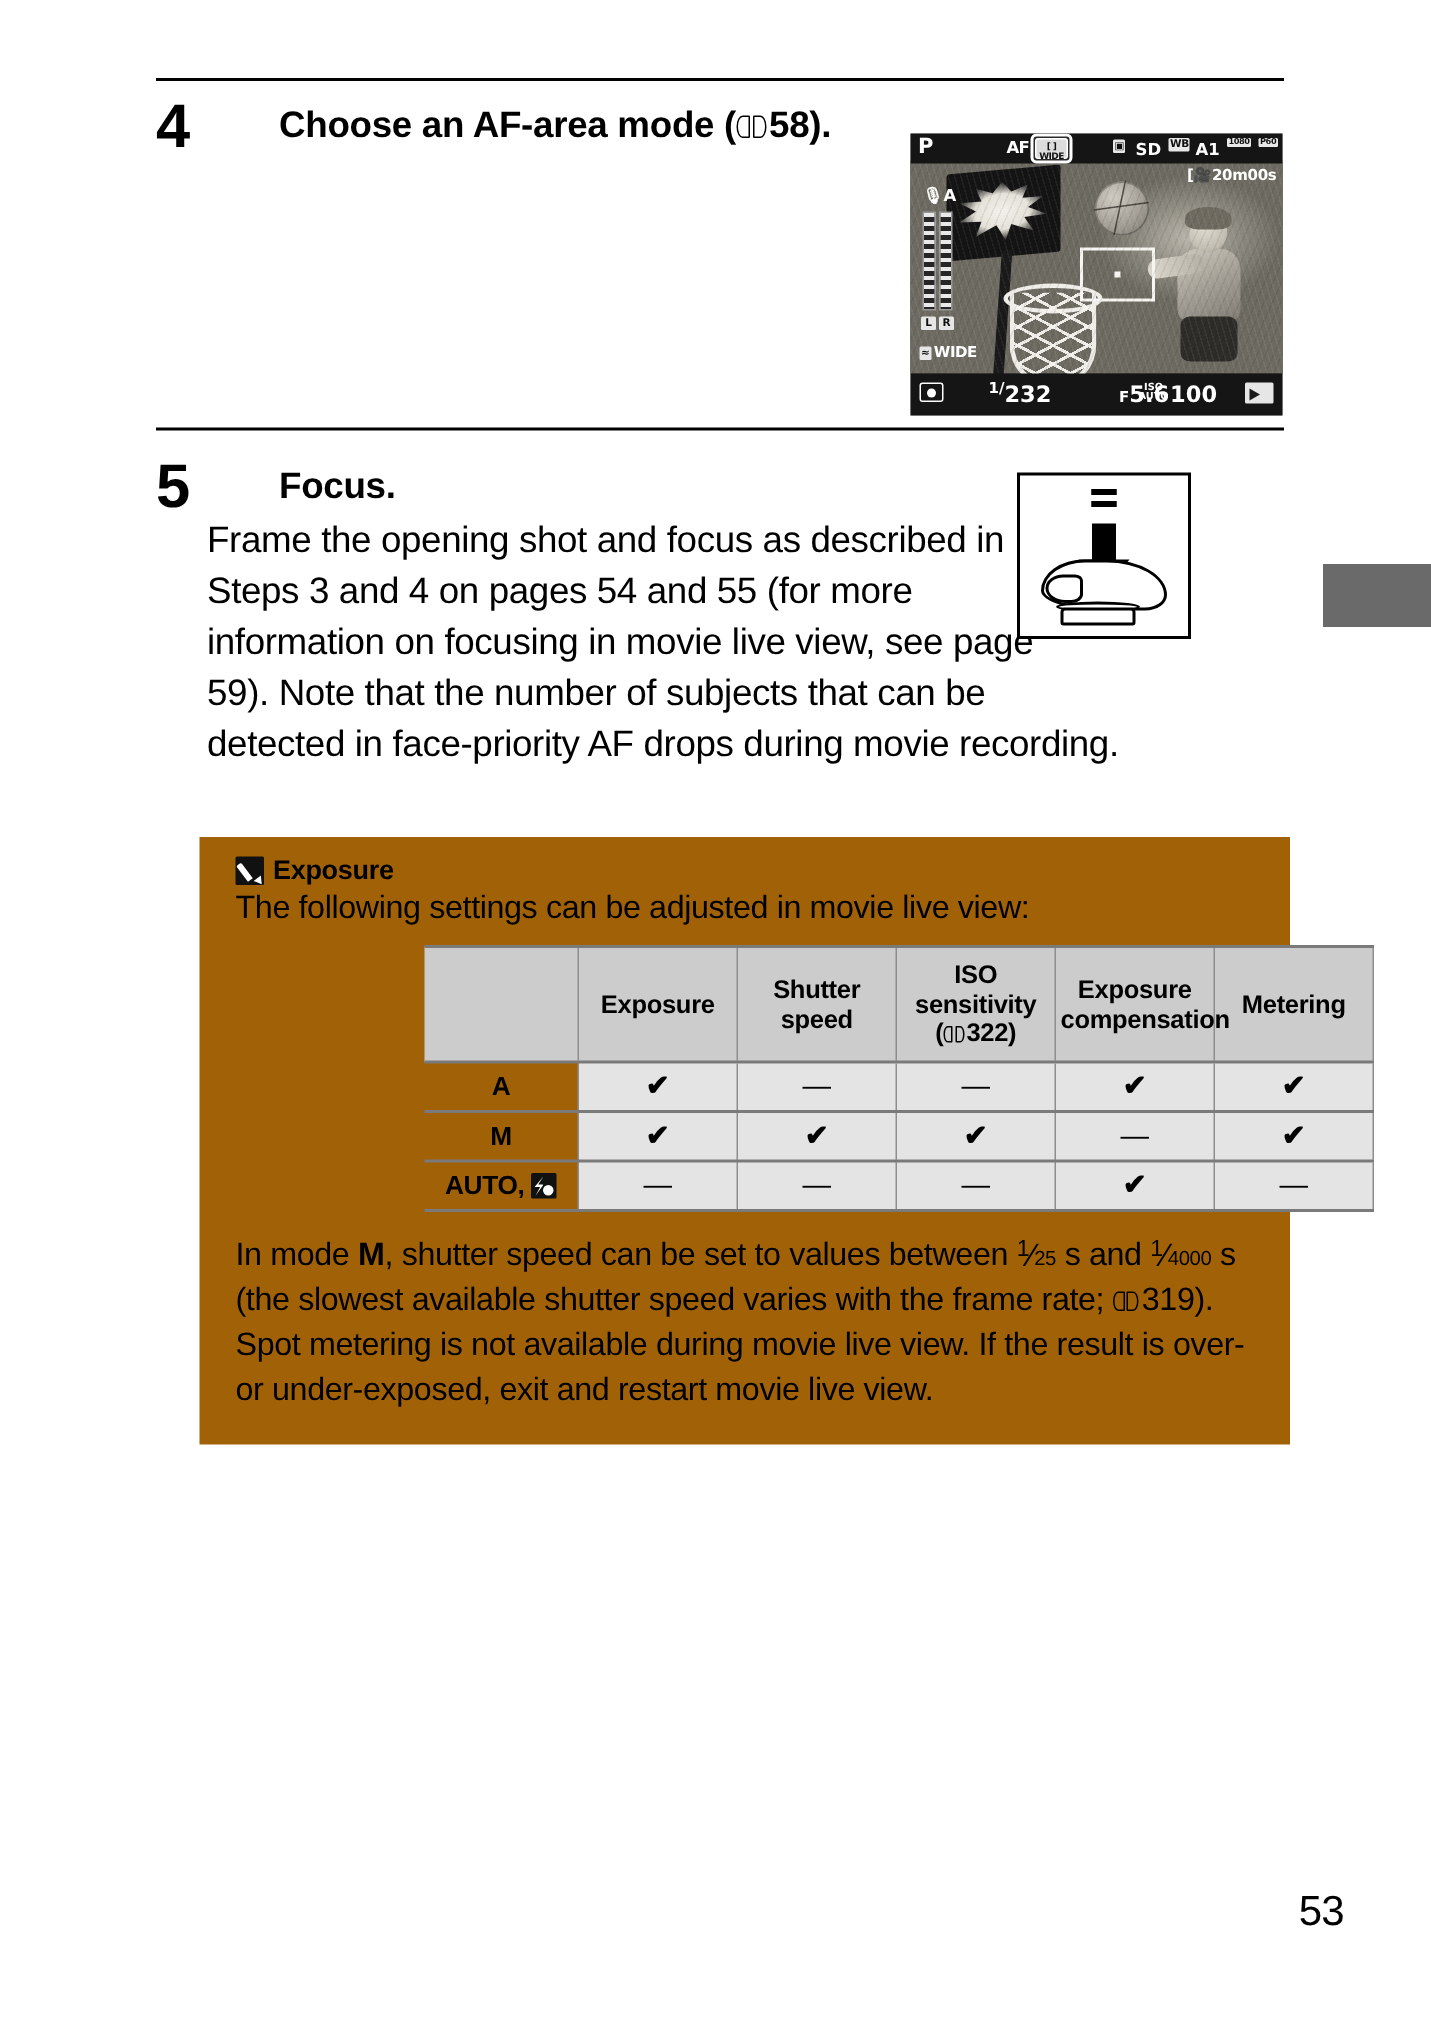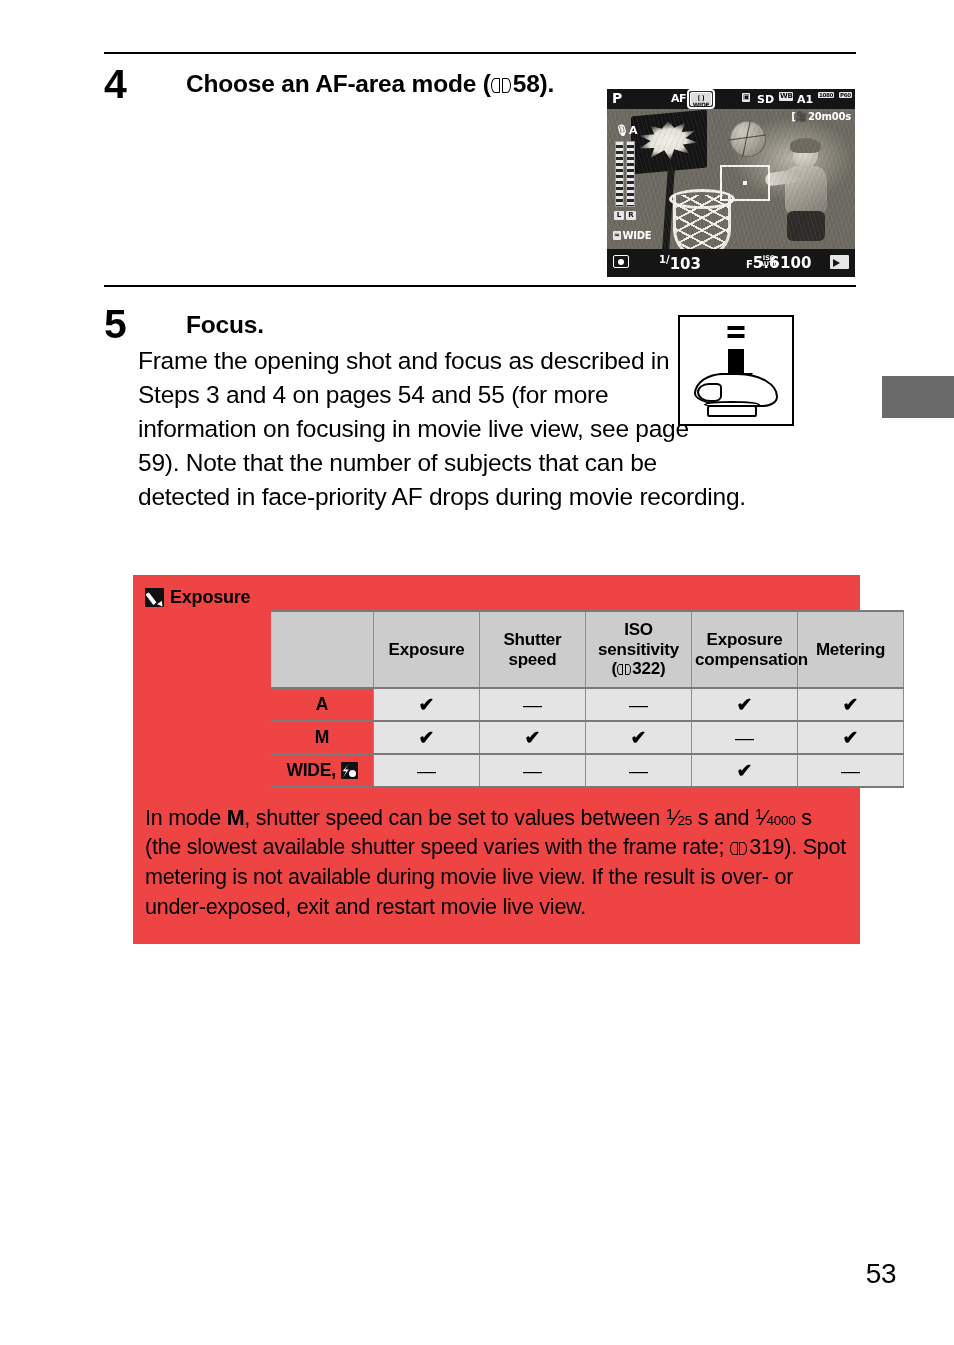--- a/index.html
+++ b/index.html
@@ -467,24 +467,23 @@
     background: #fff;
     box-sizing: border-box;
   }
 
   
   .note {
     position: absolute;
     left: 133px;
     top: 558px;
     width: 727px;
-    background: #ef4444;
-    padding: 12px 12px 22px 12px;
-    box-sizing: border-box;
-    margin-top: 17px;
+    background: #a16207;
+    padding: 12px 12px 22px 24px;
+    box-sizing: border-box;
   }
   .note-head {
     display: flex;
     align-items: center;
     gap: 6px;
     font-weight: bold;
     font-size: 18px;
     margin-bottom: 2px;
     letter-spacing: -0.2px;
   }
@@ -676,21 +675,21 @@
       <span class="lr-box">L</span>
       <span class="lr-box">R</span>
     </div>
     <div class="wide-row">
       <span class="wide-ico">≈</span>
         <span>WIDE</span>
     </div>
 
     <div class="lcd-bot">
       <div class="meter-ico"></div>
-      <div class="bot-val bv-shutter"><sup>1/</sup><span>103</span></div>
+      <div class="bot-val bv-shutter"><sup>1/</sup><span>232</span></div>
       <div class="bot-val bv-fstop"><span class="f">F</span><span>5.6</span></div>
       <div class="bot-val bv-iso"><span class="isotag"><span style="display:block">ISO</span><span style="display:block">AUTO</span></span><span>100</span></div>
       <div class="movie-ico"></div>
     </div>
   </div>
 
   <div class="step" id="step5">
     <div class="step-num">5</div>
     <div class="step-title">Focus.</div>
     <div class="step-body">
@@ -708,20 +707,21 @@
     <div class="pi-nail"></div>
     <div class="pi-btn-top"></div>
     <div class="pi-btn"></div>
   </div>
 
   <div class="note">
     <div class="note-head">
       <span class="pencil-ico"></span>
       <span>Exposure</span>
     </div>
+    <p class="note-lead">The following settings can be adjusted in movie live view:</p>
 
     <table class="exp">
       <thead>
         <tr>
           <th class="corner col-mode"></th>
           <th class="col-d">Exposure</th>
           <th class="col-d">
             <span>Shutter</span><br>
             <span>speed</span>
           </th>
@@ -748,21 +748,21 @@
         </tr>
         <tr>
           <th>M</th>
           <td class="check">✔</td>
           <td class="check">✔</td>
           <td class="check">✔</td>
           <td class="dash">—</td>
           <td class="check">✔</td>
         </tr>
         <tr>
-          <th><span>WIDE,</span> <span class="fx-ico"></span></th>
+          <th><span>AUTO,</span> <span class="fx-ico"></span></th>
           <td class="dash">—</td>
           <td class="dash">—</td>
           <td class="dash">—</td>
           <td class="check">✔</td>
           <td class="dash">—</td>
         </tr>
       </tbody>
     </table>
 
     <p class="note-tail"><span>In mode </span><b>M</b><span>, shutter speed can be set to values between </span><span class="frac"><sup>1</sup>⁄<sub>25</sub></span><span> s and </span><span class="frac"><sup>1</sup>⁄<sub>4000</sub></span><span> s (the slowest available shutter speed varies with the frame rate; </span><span class="book-ico"></span><span>319).</span><span>  Spot metering is not available during movie live view. If the result is over- or under-exposed, exit and restart movie live view.</span></p>

